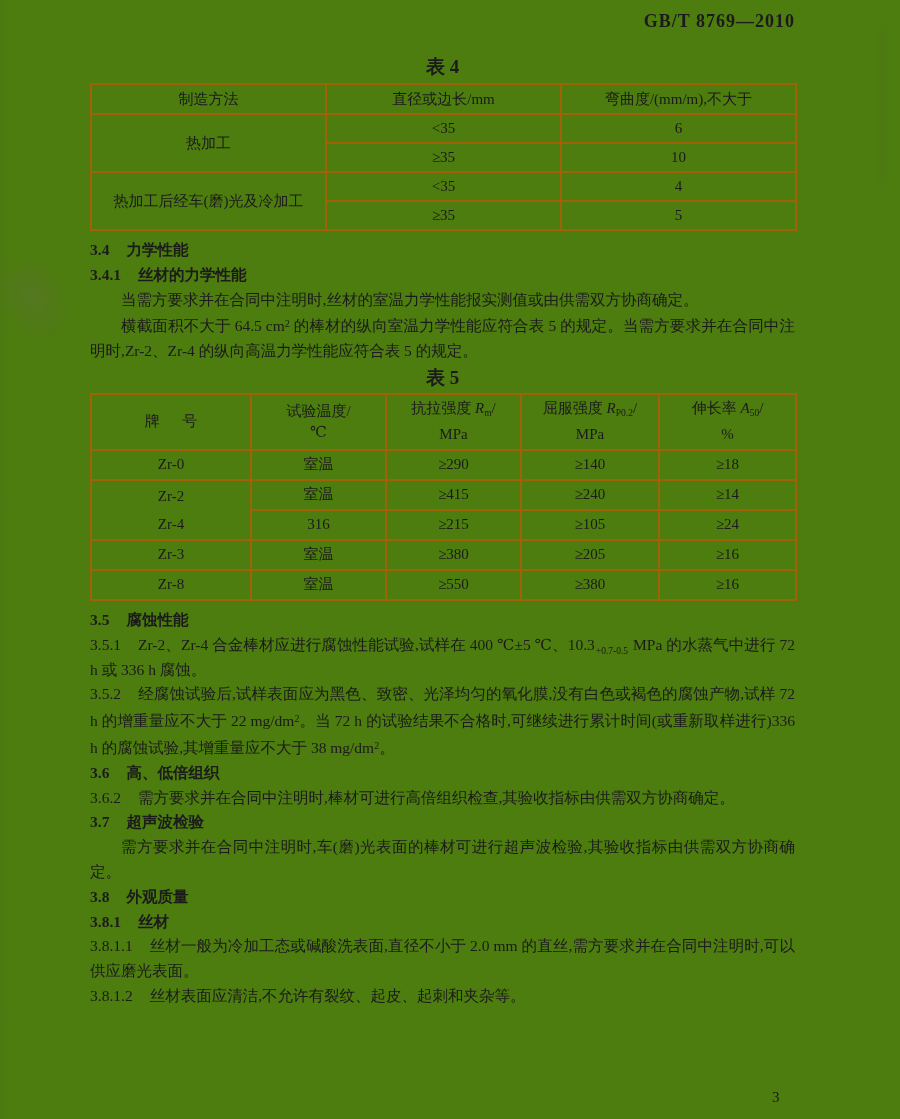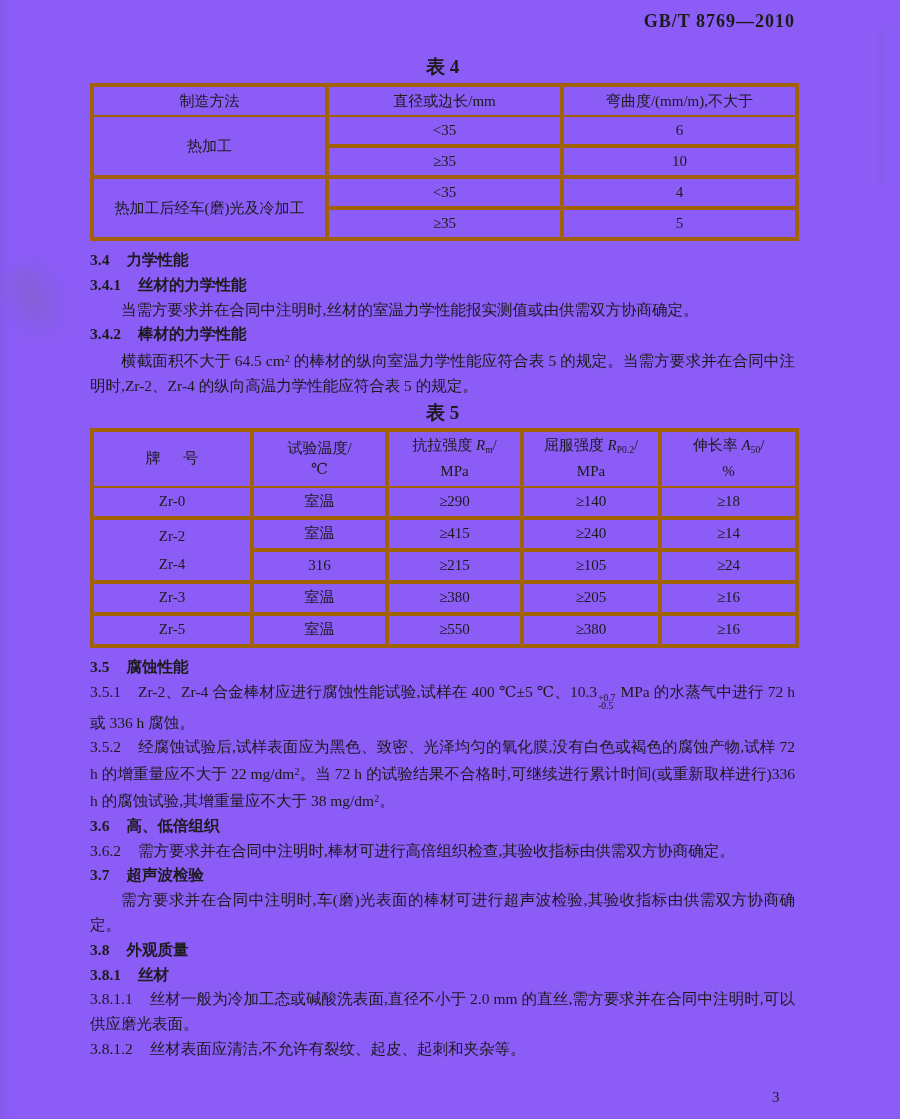--- a/index.html
+++ b/index.html
@@ -1,19 +1,19 @@
 <!DOCTYPE html>
 <html><head>
 <meta charset="utf-8">
 <style>
   html, body { margin:0; padding:0; background:#ffffff; }
   .page {
     position:relative; width:900px; height:1119px; box-sizing:border-box;
     margin:0 auto; overflow:hidden;
-    background:#8b5cf6;
+    background:#4d7c0f;
     padding:10px 105px 0 90px;
     font-family:"Liberation Serif","DejaVu Serif",serif;
     color:#1b1b1b;
   }
   
   .left-edge-shade { position:absolute; left:0; top:0; width:10px; height:100%;
     background:linear-gradient(to right, rgba(60,55,50,0.06), rgba(60,55,50,0)); }
   .smudge { position:absolute; left:8px; top:262px; width:62px; height:80px;
     background:radial-gradient(ellipse at 45% 40%, rgba(110,104,98,0.22), rgba(110,104,98,0) 70%);
     filter:blur(2px); transform:rotate(-28deg); }
@@ -21,41 +21,41 @@
     background:rgba(95,92,88,0.10); filter:blur(1.5px); }
 
   .doc-code { text-align:right; font-weight:700; font-size:18px; line-height:22px; letter-spacing:1px; }
 
   .caption { width:705px; text-align:center; font-weight:700; font-size:19px; line-height:21px; }
   .cap4 { margin:24px 0 6px 0; }
   .cap5 { margin:3px 0 5px 0;text-align:center; }
 
   table.tbl { border-collapse:collapse; width:705px; table-layout:fixed;
     border:2px solid #232323; }
-  .tbl th, .tbl td { border:4px solid #a16207; text-align:center; vertical-align:middle;
+  .tbl th, .tbl td { border:2px solid #a16207; text-align:center; vertical-align:middle;
     font-size:15px; font-weight:400; padding:0; overflow:hidden; }
   .tbl thead th { border-bottom-width:2px; }
   .tbl tr.grp td { border-top-width:2px; }
   .tbl tr.sub td { border-top-width:1px; border-top-color:#555; }
   .t4 thead th { height:28px; }
   .t4 tbody td { height:27px; }
   .t5 thead th { height:54px; }
   .t5 tbody td { height:28px; }
   .grade-head { white-space:pre; }
   .hl { line-height:21px; }
   .sym { font-style:italic; font-family:"Liberation Serif","DejaVu Serif",serif; }
   sub.hsub { font-size:9.5px; vertical-align:-3px; }
   .grade-cell div { height:28px; line-height:28px; }
 
   .sec { margin-top:7px; width:705px; }
   .sec .blk { font-size:15.5px; line-height:24.8px; text-align:justify; }
   .sec .h { font-weight:700; }
   .num { margin-right:17px; white-space:nowrap; }
   .indent { text-indent:2em; }
-  .supsub { display:inline-flex; flex-direction:column; align-items:flex-start;
+  .supsub { display:inline-flex; flex-direction:row; align-items:flex-start;
     font-size:9.5px; line-height:8.5px; vertical-align:-4px; margin:0 1px; }
   .sup2 { font-size:10px; vertical-align:4px; }
 
   .pagenum { position:absolute; left:772px; top:1089px; font-size:15px; }
 </style>
 </head>
 <body>
 
 <div class="page">
   <div class="left-edge-shade"></div>
@@ -102,23 +102,20 @@
   </table>
 
   <div class="sec">
     <div class="blk h">
       <span class="num">3.4</span><span>力学性能</span>
     </div>
     <div class="blk h">
       <span class="num">3.4.1</span><span>丝材的力学性能</span>
     </div>
     <div class="blk indent">当需方要求并在合同中注明时,丝材的室温力学性能报实测值或由供需双方协商确定。</div>
-    <div class="blk h">
-      <span class="num">3.4.2</span><span>棒材的力学性能</span>
-    </div>
     <div class="blk indent">
       <span>横截面积不大于 64.5 cm</span><span class="sup2">2</span><span> 的棒材的纵向室温力学性能应符合表 5 的规定。当需方要求并在合同中注明时,Zr-2、Zr-4 的纵向高温力学性能应符合表 5 的规定。</span>
     </div>
   </div>
 
   <div class="caption cap5">表 5</div>
 
   <table class="tbl t5">
     <colgroup>
         <col style="width:160px">
@@ -173,21 +170,21 @@
         <td>≥24</td>
       </tr>
       <tr class="grp">
         <td>Zr-3</td>
         <td>室温</td>
         <td>≥380</td>
         <td>≥205</td>
         <td>≥16</td>
       </tr>
       <tr class="grp">
-        <td>Zr-5</td>
+        <td>Zr-8</td>
         <td>室温</td>
         <td>≥550</td>
         <td>≥380</td>
         <td>≥16</td>
       </tr>
     </tbody>
   </table>
 
   <div class="sec">
     <div class="blk h">

